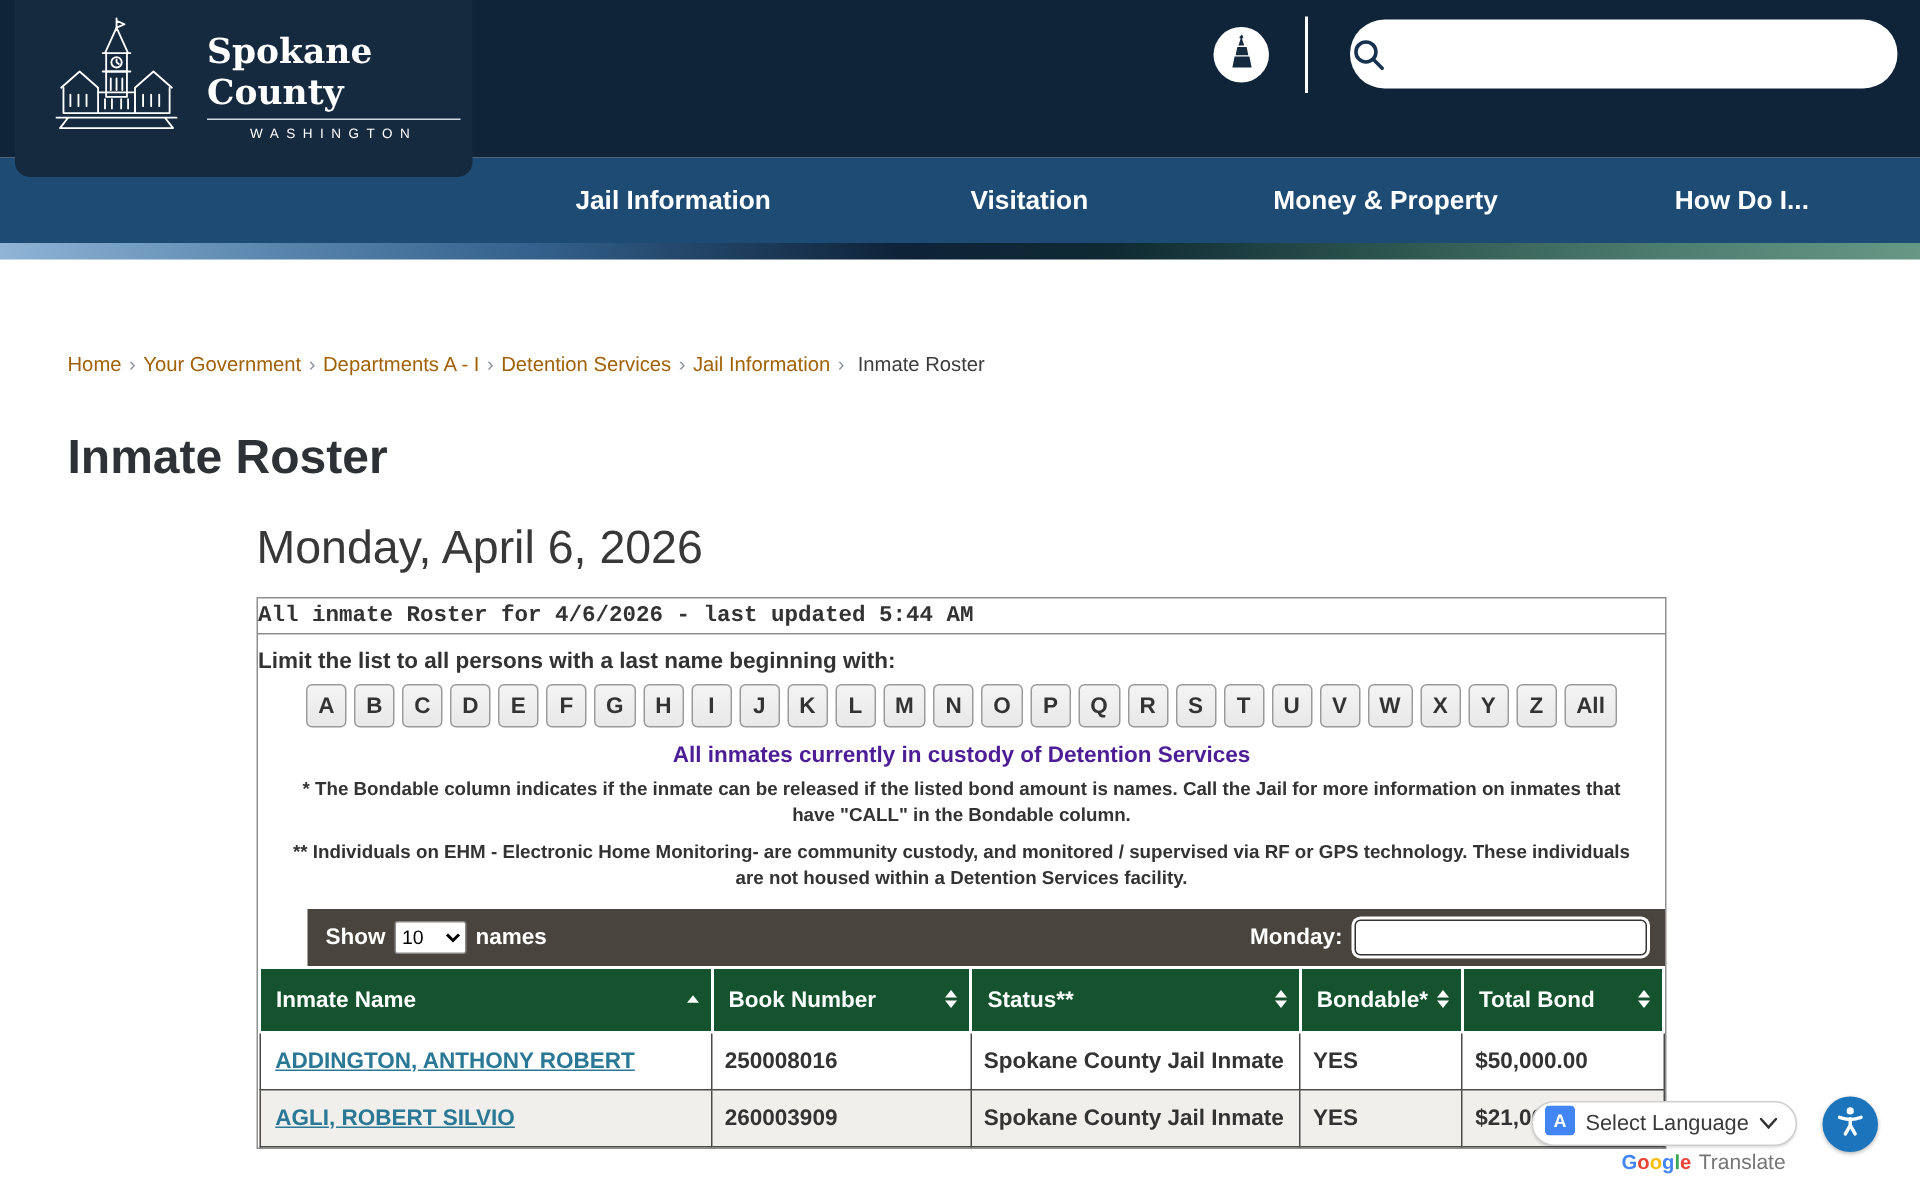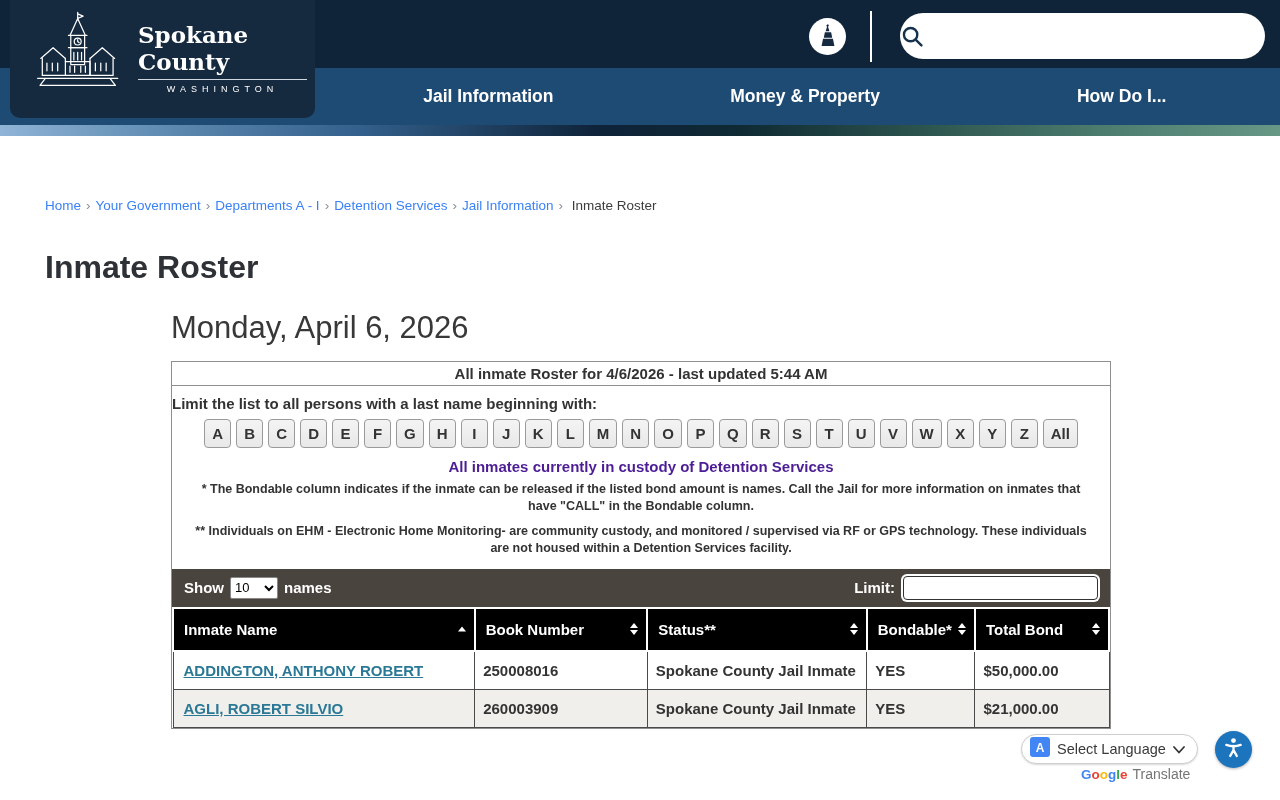--- a/index.html
+++ b/index.html
@@ -1,20 +1,20 @@
 <!DOCTYPE html>
 <html><head>
 <meta charset="utf-8">
 <style>
   * { margin:0; padding:0; box-sizing:border-box; }
   html,body { width:1280px; height:800px; overflow:hidden; background:#fff;
               font-family:"Liberation Sans", sans-serif; }
 
   
-  .topbar { position:relative; height:68px; background:#0f2439; z-index:10; }
+  .topbar { position:relative; height:105px; background:#0f2439; z-index:10; }
   .logo-panel { position:absolute; left:10px; top:0; width:305px; height:118px;
                 background:#15293f; border-radius:0 0 10px 10px; z-index:12;
                 display:flex; align-items:center; padding:6px 8px 10px 20px; }
   .brand-text { margin-left:8px; color:#fff; }
   .brand-title { font-family:"DejaVu Serif", serif; font-weight:bold; font-size:23px;
                  border-bottom:1px solid #cfd8e0; padding-bottom:4px; }
   .brand-sub { font-size:9px; letter-spacing:5px; margin-top:4px; text-align:center; }
   .hdr-badge { position:absolute; left:809px; top:18px; width:37px; height:37px;
                border-radius:50%; background:#fff; display:flex; align-items:center;
                justify-content:center; }
@@ -32,59 +32,59 @@
   .nav-items { flex:1; display:flex; }
   .nav-item { flex:1; display:flex; align-items:center; justify-content:center;
               color:#fff; font-weight:bold; font-size:17.5px; cursor:pointer; }
 
   .grad-strip { height:11px;
     background:linear-gradient(90deg,#8fb4d6 0%,#5b87ae 14%,#33608c 28%,#0e2238 47%,
                #0f2a33 58%,#2c544e 72%,#4c7c6e 86%,#679886 100%); }
 
   
   .breadcrumb { margin:62px 0 0 45px; font-size:13.5px; color:#4f5d88; }
-  .breadcrumb a { color:#3b82f6; text-decoration:none; cursor:pointer; }
+  .breadcrumb a { color:#a16207; text-decoration:none; cursor:pointer; }
   .crumb-sep { color:#8a8f9c; margin:0 5px; }
   .crumb-current { color:#3c3c3c; }
   .page-title { margin:36px 0 0 45px; font-size:32px; font-weight:bold; color:#2e3236; }
 
   
   .roster { margin:24px 0 0 171px; width:940px; color:#333; }
   .date-heading { font-size:31px; font-weight:400; color:#383838; margin-bottom:15px; }
   .roster-box { border:1px solid #8f8f8f; }
-  .banner-row { text-align:center; font-weight:bold; font-size:15px; padding:3px 0;
-                border-bottom:1px solid #8f8f8f; }
+  .banner-row { font-weight:bold; font-size:15px; padding:3px 0;
+                border-bottom:1px solid #8f8f8f;font-family:Liberation Mono, monospace; }
   .viewbtn-row { text-align:center; padding:11px 0 13px; border-bottom:1px solid #8f8f8f; }
   .view-btn { display:inline-block; margin:0 4px; padding:8px 17px; font-size:15px;
               font-weight:bold; color:#333; background:linear-gradient(#f8f8f8,#e3e3e3);
               border:1px solid #9a9a9a; border-radius:4px; cursor:pointer;
               font-family:"Liberation Sans", sans-serif; }
   .filter-label { text-align:left; font-weight:bold; font-size:15px; padding-top:9px; }
   .letters-row { text-align:center; margin-top:7px; }
   .letter-btn { display:inline-block; min-width:27px; margin:0 2.5px; padding:5px 7px;
                 font-size:15px; font-weight:bold; color:#333; text-align:center;
                 background:linear-gradient(#f4f4f4,#e8e8e8); border:1px solid #9a9a9a;
                 border-radius:4px; cursor:pointer; font-family:"Liberation Sans", sans-serif; }
   .custody-note { text-align:center; color:#4c1d95; font-weight:bold; font-size:15px;
                   margin:10px 0 6px; }
   .footnote { text-align:center; font-size:12.5px; font-weight:bold; line-height:1.35;
               padding:0 14px; margin-bottom:8px; }
   .footnote + .footnote { margin-bottom:12px; }
 
   .toolbar { background:#4a443e; color:#fff; display:flex; align-items:center;
-             padding:7px 12px; font-size:15px; font-weight:bold; }
+             padding:7px 12px; font-size:15px; font-weight:bold;margin-left:33px; }
   .toolbar select { margin:0 6px; width:48px; height:22px; font-size:13px;
                     border:1px solid #888; border-radius:2px; background:#fff; }
   .toolbar .spacer { flex:1; }
   .tb-search-input { width:195px; height:24px; margin-left:8px; background:#fff;
                      border:1px solid #333; border-radius:4px; box-shadow:0 0 0 2px #fff;
                      outline:none; padding:0 6px; font-size:13px; }
 
   table.roster-table { width:100%; border-collapse:collapse; }
-  .roster-table th { background:#000000; color:#fff; font-size:15px; font-weight:bold;
+  .roster-table th { background:#14532d; color:#fff; font-size:15px; font-weight:bold;
                      text-align:left; padding:12px 22px 12px 10px; border:2px solid #fff;
                      position:relative; cursor:pointer; }
   .sort-glyph { position:absolute; right:8px; top:50%; transform:translateY(-50%);
                 display:flex; flex-direction:column; gap:2px; }
   .car-up { width:0; height:0; border-left:4px solid transparent;
             border-right:4px solid transparent; border-bottom:5px solid #fff; }
   .car-down { width:0; height:0; border-left:4px solid transparent;
               border-right:4px solid transparent; border-top:5px solid #fff; }
   .roster-table td { border:1px solid #4a4a4a; padding:10px 8px; font-size:15px;
                      font-weight:bold; text-align:left; }
@@ -157,20 +157,23 @@
 </div>
 
 <div class="navbar">
   <div class="nav-spacer"></div>
   <div class="nav-items">
 
       <div class="nav-item">
         <span>Jail Information</span>
       </div>
 
+      <div class="nav-item">
+        <span>Visitation</span>
+      </div>
 
       <div class="nav-item">
         <span>Money &amp; Property</span>
       </div>
 
       <div class="nav-item">
         <span>How Do I...</span>
       </div>
     </div>
 </div>
@@ -201,21 +204,21 @@
     <div class="custody-note">All inmates currently in custody of Detention Services</div>
 
     <div class="footnote">* The Bondable column indicates if the inmate can be released if the listed bond amount is names. Call the Jail for more information on inmates that have "CALL" in the Bondable column.</div>
     <div class="footnote">** Individuals on EHM - Electronic Home Monitoring- are community custody, and monitored / supervised via RF or GPS technology. These individuals are not housed within a Detention Services facility.</div>
 
     <div class="toolbar">
       <span>Show</span>
       <select><option>10</option></select>
       <span>names</span>
       <span class="spacer"></span>
-      <span>Limit:</span>
+      <span>Monday:</span>
       <input class="tb-search-input" type="text" value="" style="">
     </div>
 
     <table class="roster-table">
       <colgroup>
         <col class="col-name">
           <col class="col-book">
           <col class="col-status">
           <col class="col-bond">
           <col class="col-total">

